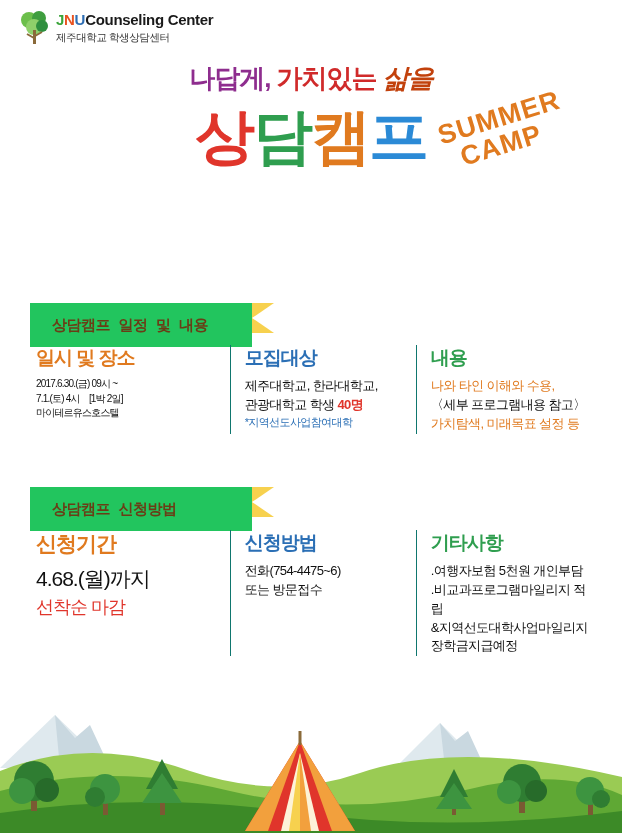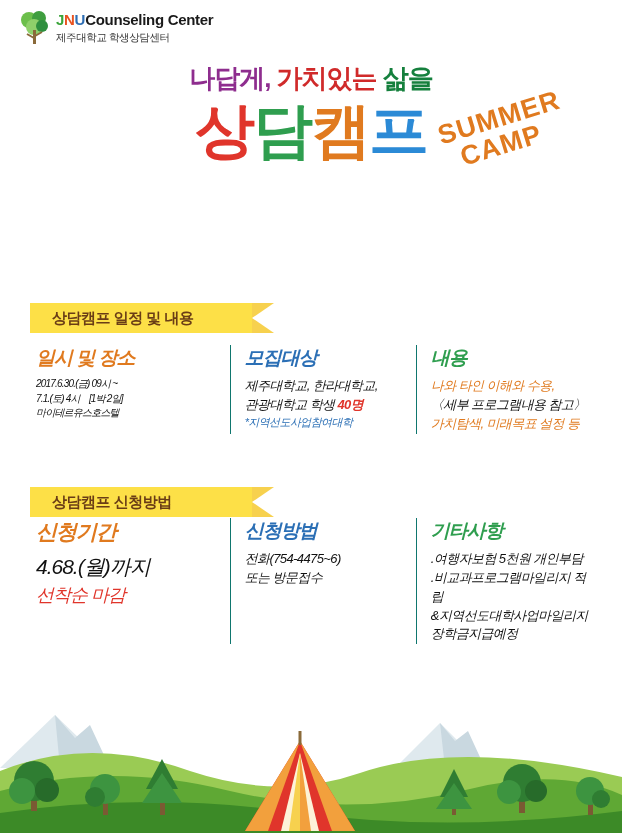--- a/index.html
+++ b/index.html
@@ -21,49 +21,49 @@
   .jnu-n { color:#e8521f; }
   .jnu-u { color:#2f6fb5; }
   .cc { color:#1a1a1a; }
   .logo-line2 { font-size:10.5px; color:#333; letter-spacing:-0.4px; margin-top:2px; }
 
   
   .title-block { position:absolute; left:0; right:0; top:62px; text-align:center; }
   .t-line1 { font-size:26px; font-weight:bold; letter-spacing:-1px; line-height:1.25; }
   .t-line1 .a { color:#8e2d8e; }
   .t-line1 .b { color:#d02a2a; }
-  .t-line1 .c { color:#15803d; }
+  .t-line1 .c { color:#c2410c;font-style:italic; }
   .t-line2 { font-size:26px; font-weight:bold; letter-spacing:-1px; color:#1f1f1f; line-height:1.3; margin-top:2px;}
-  .t-main { font-size:60px; font-weight:bold; letter-spacing:-2px; line-height:1.05; margin-top:4px; }
+  .t-main { font-size:60px; font-weight:bold; letter-spacing:-2px; line-height:1.05; margin-top:10px; }
   .t-main .g1 { color:#e0352b; }
   .t-main .g2 { color:#2f9e4f; }
   .t-main .g3 { color:#e07a1f; }
   .t-main .g4 { color:#2b8ad6; }
   .summer {
     position:absolute; right:56px; top:42px;
     transform: rotate(-17deg);
     color:#e07a1f; font-size:27px; font-weight:bold; letter-spacing:1px;
     text-align:center; line-height:1.0;
   }
   .summer .l2 { display:block; margin-left:-12px; }
 
   
   .ribbon {
-    position:absolute; height:30px; background:#fde047;
+    position:absolute; height:44px; background:#22c55e;
     display:flex; align-items:center; padding-left:22px;
-    color:#6a3d16; font-weight:bold; font-size:15px; letter-spacing:-0.5px;
+    color:#6a3d16; font-weight:bold; font-size:15px; letter-spacing:-0.5px;font-family:Liberation Mono, monospace;
   }
   .ribbon::after {
     content:""; position:absolute; right:-22px; top:0;
     border-top:15px solid #f7d14e; border-bottom:15px solid #f7d14e;
     border-right:22px solid transparent;
   }
 
   
-  .info { position:absolute; display:flex;font-style:italic; }
+  .info { position:absolute; display:flex; }
   .col { padding:0 14px; }
   .col.divider { border-left:1px solid #0f766e; }
   .col-h { font-size:19px; font-weight:bold; letter-spacing:-1px; margin-bottom:6px; }
   .col-b { font-size:13px; color:#111; line-height:1.45; letter-spacing:-0.6px; }
   .big { font-size:10px; letter-spacing:-0.8px; }
   .small { font-size:11px; letter-spacing:-0.6px; }
   .or { color:#e07a1f; }
   .gr { color:#2f9e4f; }
   .rd { color:#e0352b; }
   .bl { color:#2b6fb5; }
@@ -129,21 +129,21 @@
     <div class="col divider" style="width:190px;">
       <div class="col-h gr">내용</div>
       <div class="col-b or">나와 타인 이해와 수용,</div>
       <div class="col-b">〈세부 프로그램내용 참고〉</div>
       <div class="col-b or">가치탐색, 미래목표 설정 등</div>
     </div>
   </div>
 
   <div class="ribbon" style="left:30px; top:487px; width:222px;">상담캠프 신청방법</div>
 
-  <div class="info" style="left:22px; top:518px; width:580px;">
+  <div class="info" style="left:22px; top:530px; width:580px;">
     <div class="col" style="width:212px;">
       <div class="col-h or" style="font-size:21px;">신청기간</div>
       <div class="col-b" style="font-size:21px; letter-spacing:-1px;">4.68.(월)까지</div>
       <div class="col-b rd" style="font-size:18px; letter-spacing:-1px;">선착순 마감</div>
     </div>
     <div class="col divider" style="width:190px;">
       <div class="col-h bl">신청방법</div>
       <div class="col-b">전화(754-4475~6)</div>
       <div class="col-b">또는 방문접수</div>
     </div>

